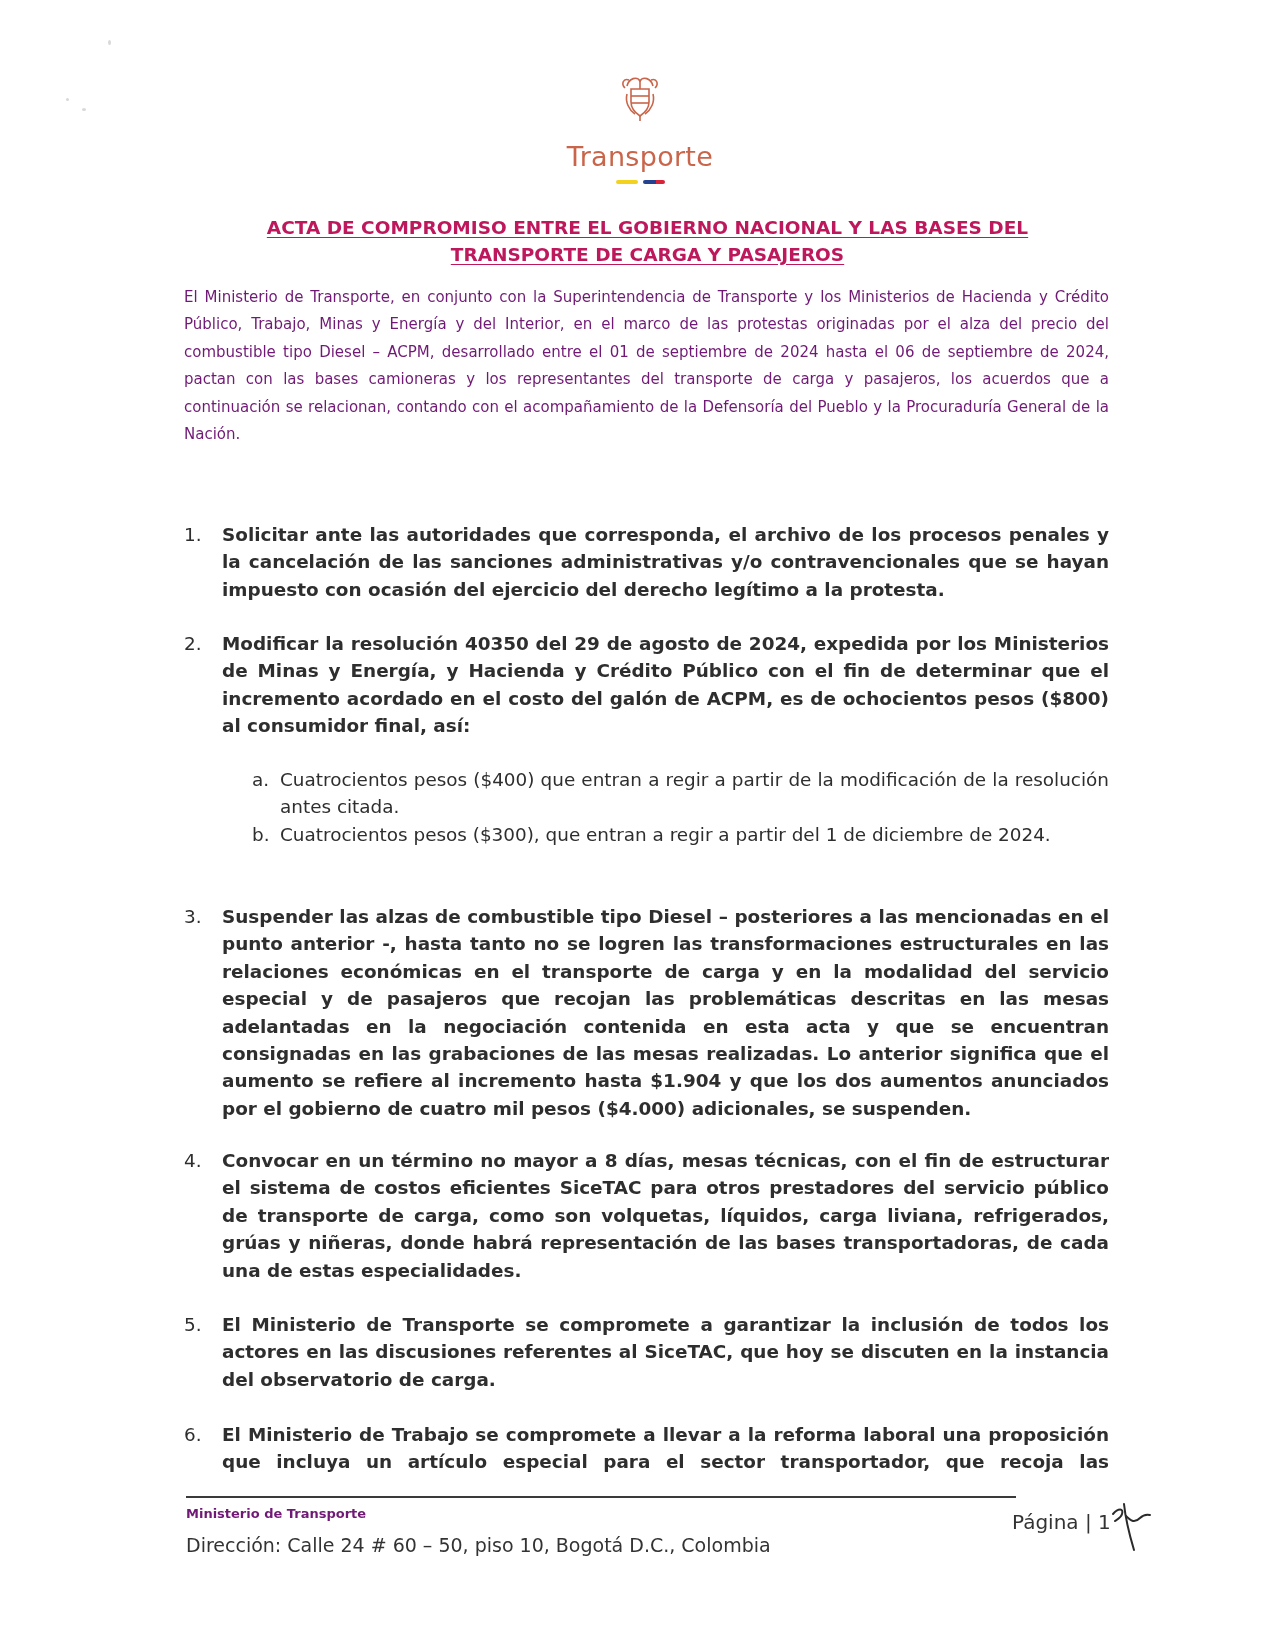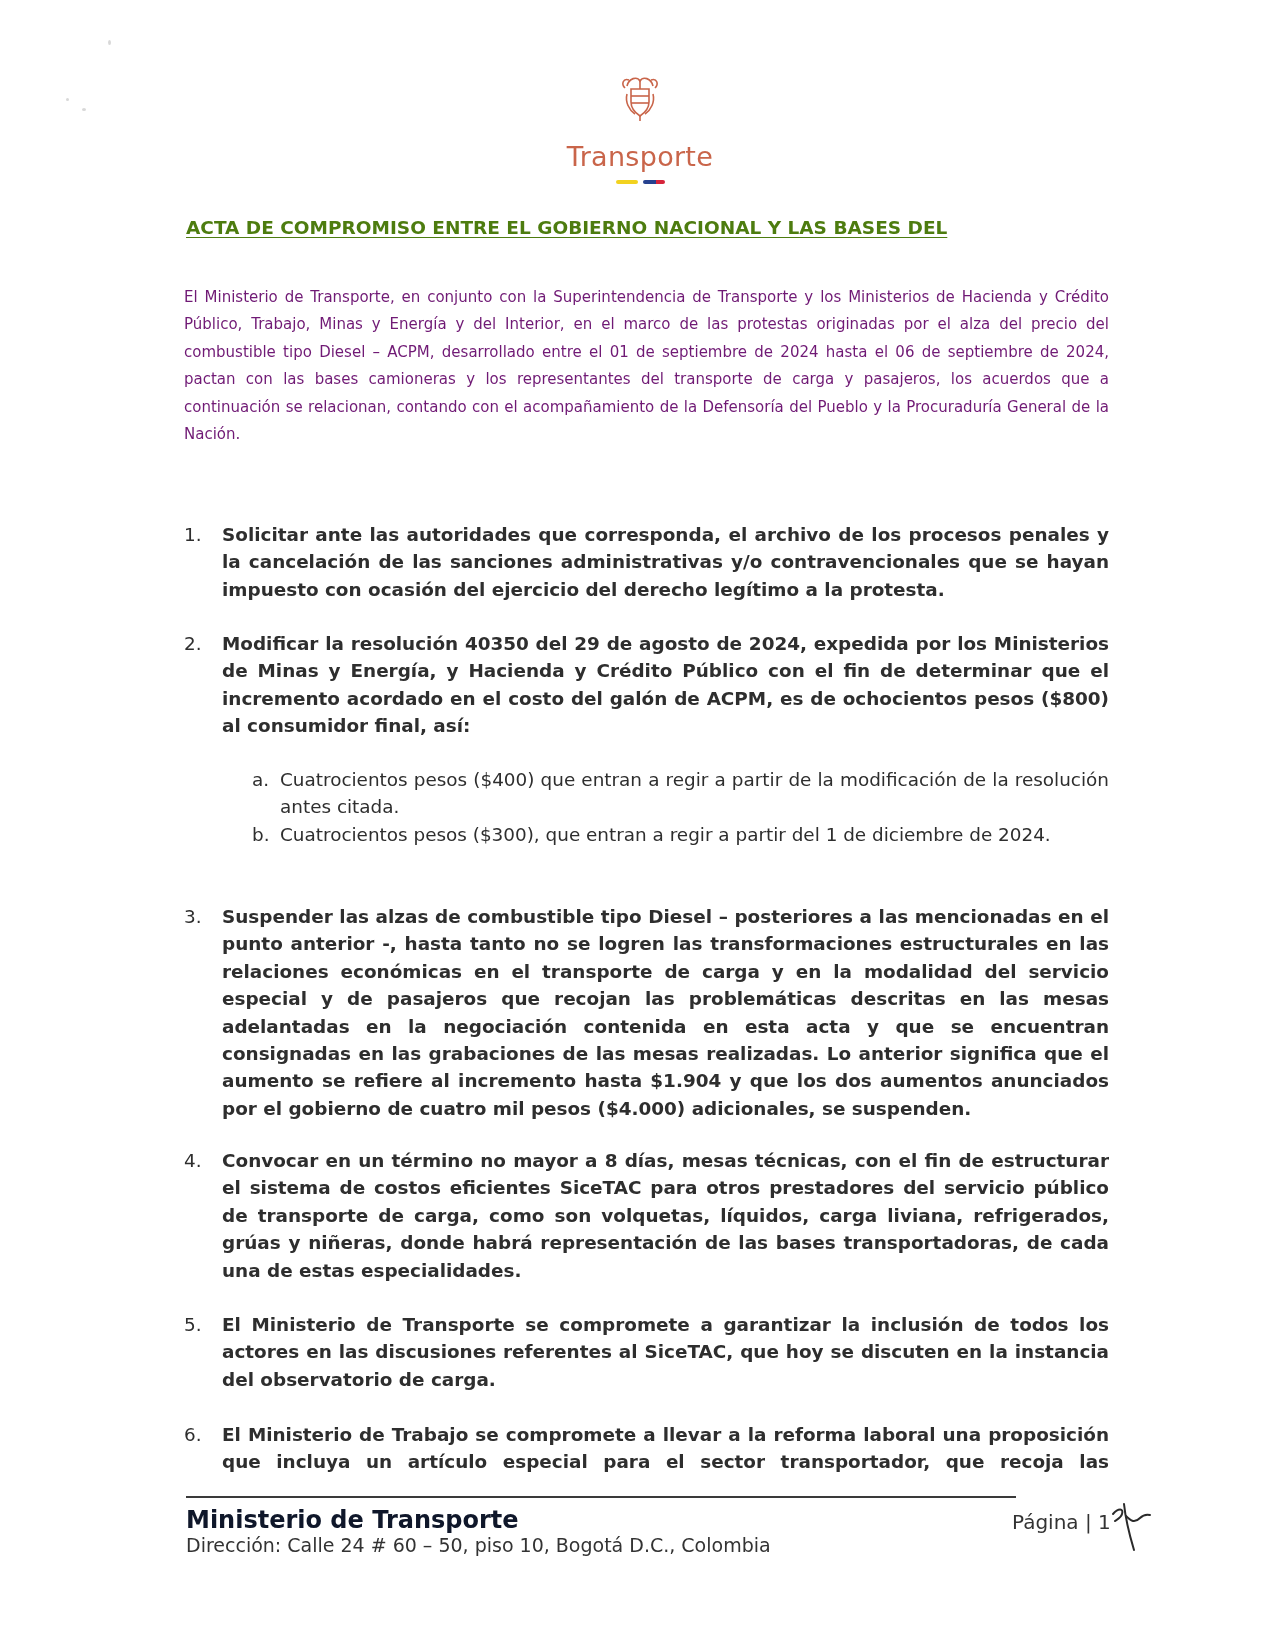--- a/index.html
+++ b/index.html
@@ -5,33 +5,33 @@
   html, body { margin: 0; padding: 0; background: #ffffff; }
   body { width: 1275px; height: 1650px; position: relative; overflow: hidden;
          font-family: "DejaVu Sans", sans-serif; color: #2b2b2b; }
   .scan-speck { position: absolute; background: #b8b8b8; border-radius: 50%; opacity: .55; }
   .logo { position: absolute; left: 560px; top: 72px; width: 160px; text-align: center; }
   .logo svg { display: block; margin: 0 auto; }
   .logo-text { font-family: "DejaVu Sans", sans-serif; font-size: 27px; color: #c9654a;
                letter-spacing: .3px; margin-top: 20px; line-height: 30px; }
   .flag { display: flex; justify-content: center; gap: 5px; margin-top: 8px; }
   .flag span { display: block; height: 4px; border-radius: 2px; }
-  .title { position: absolute; left: 186px; width: 923px; top: 214px; text-align: left;
-           font-weight: bold; font-size: 18.5px; line-height: 27px; color: #4d7c0f;
+  .title { position: absolute; left: 186px; width: 923px; top: 214px; text-align: center;
+           font-weight: bold; font-size: 18.5px; line-height: 27px; color: #be185d;
            text-decoration: underline; text-underline-offset: 3px; }
   .para { position: absolute; left: 184px; width: 925px; font-size: 15px; line-height: 27.4px;
           text-align: justify; color: #701a75; }
   .item { position: absolute; left: 184px; width: 925px; font-size: 18.4px; line-height: 27.4px; color: #2e2e2e; }
   .item .num { position: absolute; left: 0; top: 0; }
   .item .txt { margin-left: 38px; text-align: justify; font-weight: bold; }
   .sub { position: absolute; left: 252px; width: 857px; font-size: 18.4px; line-height: 27.4px; color: #2e2e2e; }
   .sub .num { position: absolute; left: 0; top: 0; }
   .sub .txt { margin-left: 28px; text-align: justify; }
   .footer-rule { position: absolute; left: 186px; top: 1496px; width: 830px; height: 2px; background: #3a3a3a; }
-  .footer-org { position: absolute; left: 186px; top: 1506px; font-size: 24px; font-weight: bold; color: #0f172a; }
+  .footer-org { position: absolute; left: 186px; top: 1506px; font-size: 13px; font-weight: bold; color: #701a75; }
   .footer-addr { position: absolute; left: 186px; top: 1534px; font-size: 19px; color: #333; text-align: center; }
   .footer-page { position: absolute; left: 1012px; top: 1510px; font-size: 20px; color: #333; }
   .signature { position: absolute; left: 1110px; top: 1500px; }
 </style>
 </head>
 <body>
 
 <div class="scan-speck" style="left:108px;top:40px;width:3px;height:5px;"></div>
 <div class="scan-speck" style="left:66px;top:98px;width:3px;height:3px;"></div>
 <div class="scan-speck" style="left:82px;top:108px;width:4px;height:3px;"></div>
@@ -53,20 +53,21 @@
   </svg>
   <div class="logo-text">Transporte</div>
   <div class="flag">
     <span style="width:22px;background:#f2d21f;"></span>
     <span style="width:22px;background:linear-gradient(90deg,#26418f 0 60%,#d6243a 60% 100%);"></span>
   </div>
 </div>
 
 <div class="title">
   <div>ACTA DE COMPROMISO ENTRE EL GOBIERNO NACIONAL Y LAS BASES DEL</div>
+  <div>TRANSPORTE DE CARGA Y PASAJEROS</div>
 </div>
 
 <div class="para" style="top:284px;">El Ministerio de Transporte, en conjunto con la Superintendencia de Transporte y los Ministerios de Hacienda y Crédito Público, Trabajo, Minas y Energía y del Interior, en el marco de las protestas originadas por el alza del precio del combustible tipo Diesel – ACPM, desarrollado entre el 01 de septiembre de 2024 hasta el 06 de septiembre de 2024, pactan con las bases camioneras y los representantes del transporte de carga y pasajeros, los acuerdos que a continuación se relacionan, contando con el acompañamiento de la Defensoría del Pueblo y la Procuraduría General de la Nación.</div>
 
 <div class="item" style="top:521px;">
   <span class="num">1.</span>
   <div class="txt">Solicitar ante las autoridades que corresponda, el archivo de los procesos penales y la cancelación de las sanciones administrativas y/o contravencionales que se hayan impuesto con ocasión del ejercicio del derecho legítimo a la protesta.</div>
 </div>
 
 <div class="item" style="top:630px;">

